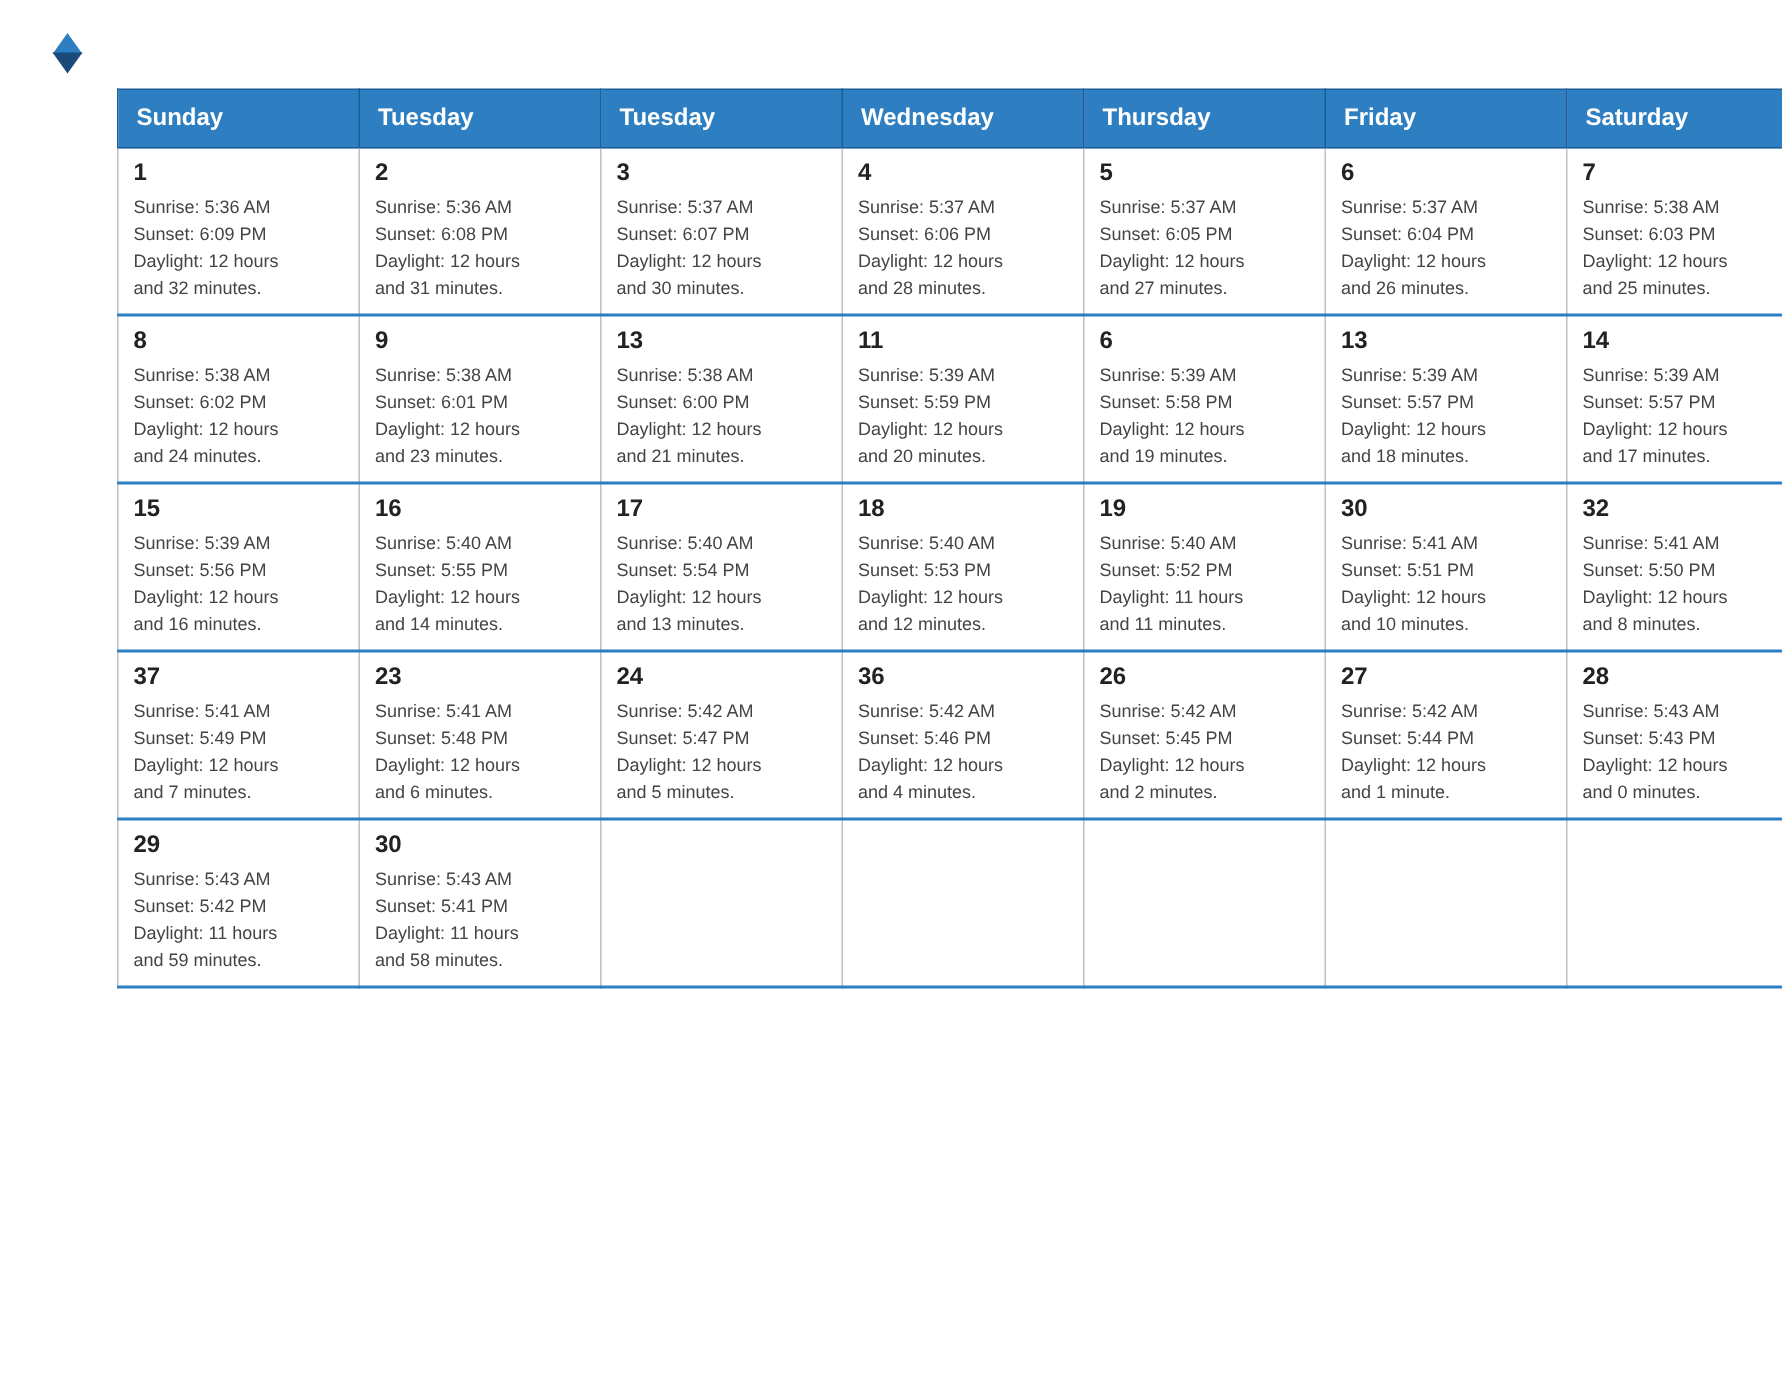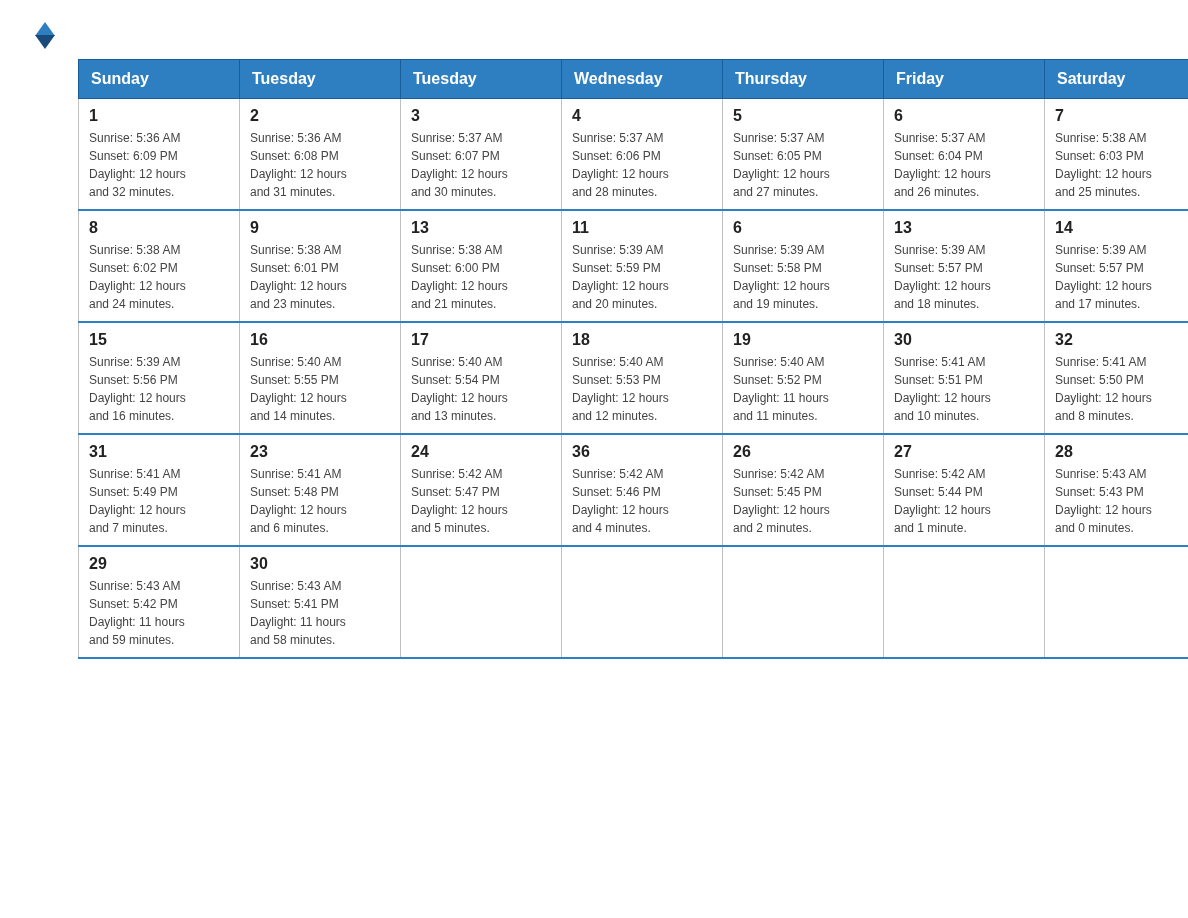--- a/index.html
+++ b/index.html
@@ -210,21 +210,21 @@
           <div class="day-number">30</div>
           <div class="day-info">Sunrise: 5:41 AM<br>Sunset: 5:51 PM<br>Daylight: 12 hours<br>and 10 minutes.</div>
         </td>
         <td>
           <div class="day-number">32</div>
           <div class="day-info">Sunrise: 5:41 AM<br>Sunset: 5:50 PM<br>Daylight: 12 hours<br>and 8 minutes.</div>
         </td>
       </tr>
       <tr>
         <td>
-          <div class="day-number">31</div>
+          <div class="day-number">37</div>
           <div class="day-info">Sunrise: 5:41 AM<br>Sunset: 5:49 PM<br>Daylight: 12 hours<br>and 7 minutes.</div>
         </td>
         <td>
           <div class="day-number">23</div>
           <div class="day-info">Sunrise: 5:41 AM<br>Sunset: 5:48 PM<br>Daylight: 12 hours<br>and 6 minutes.</div>
         </td>
         <td>
           <div class="day-number">24</div>
           <div class="day-info">Sunrise: 5:42 AM<br>Sunset: 5:47 PM<br>Daylight: 12 hours<br>and 5 minutes.</div>
         </td>

